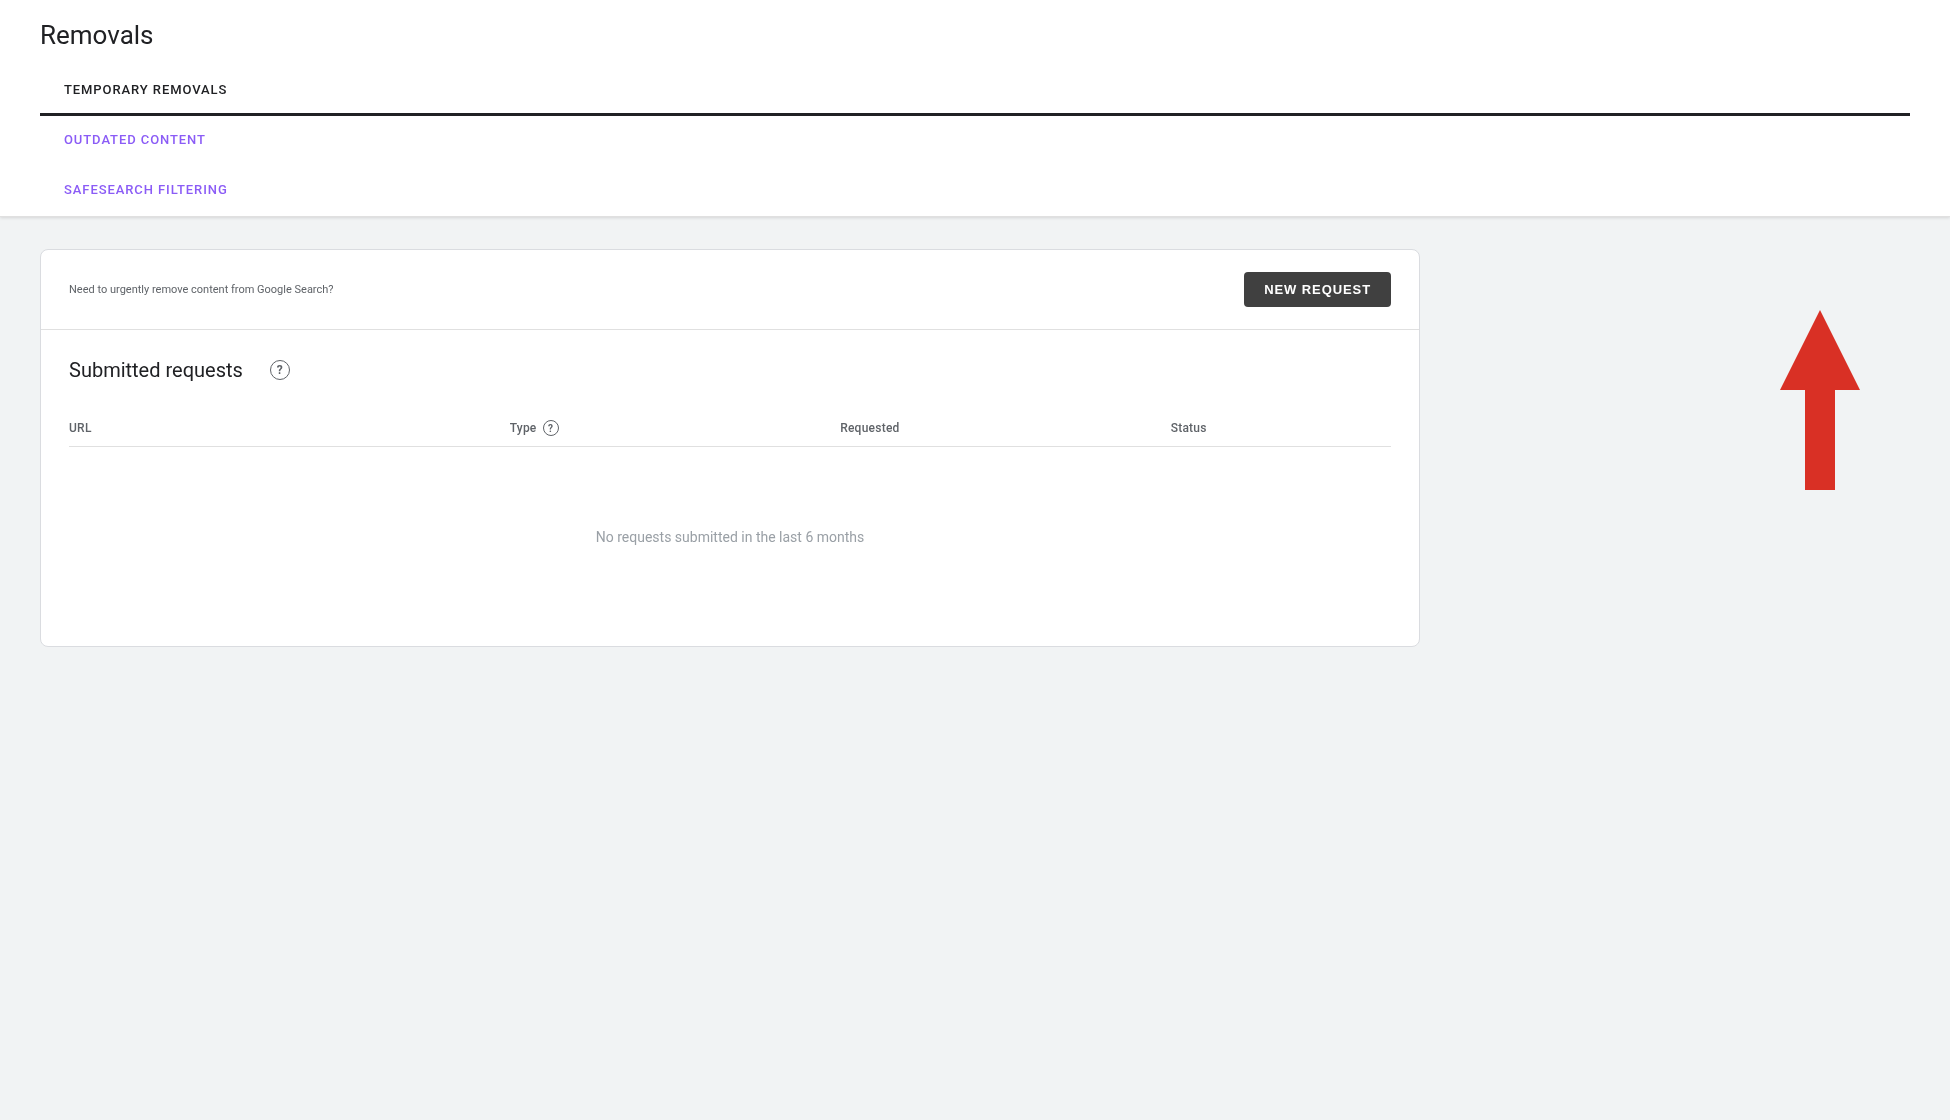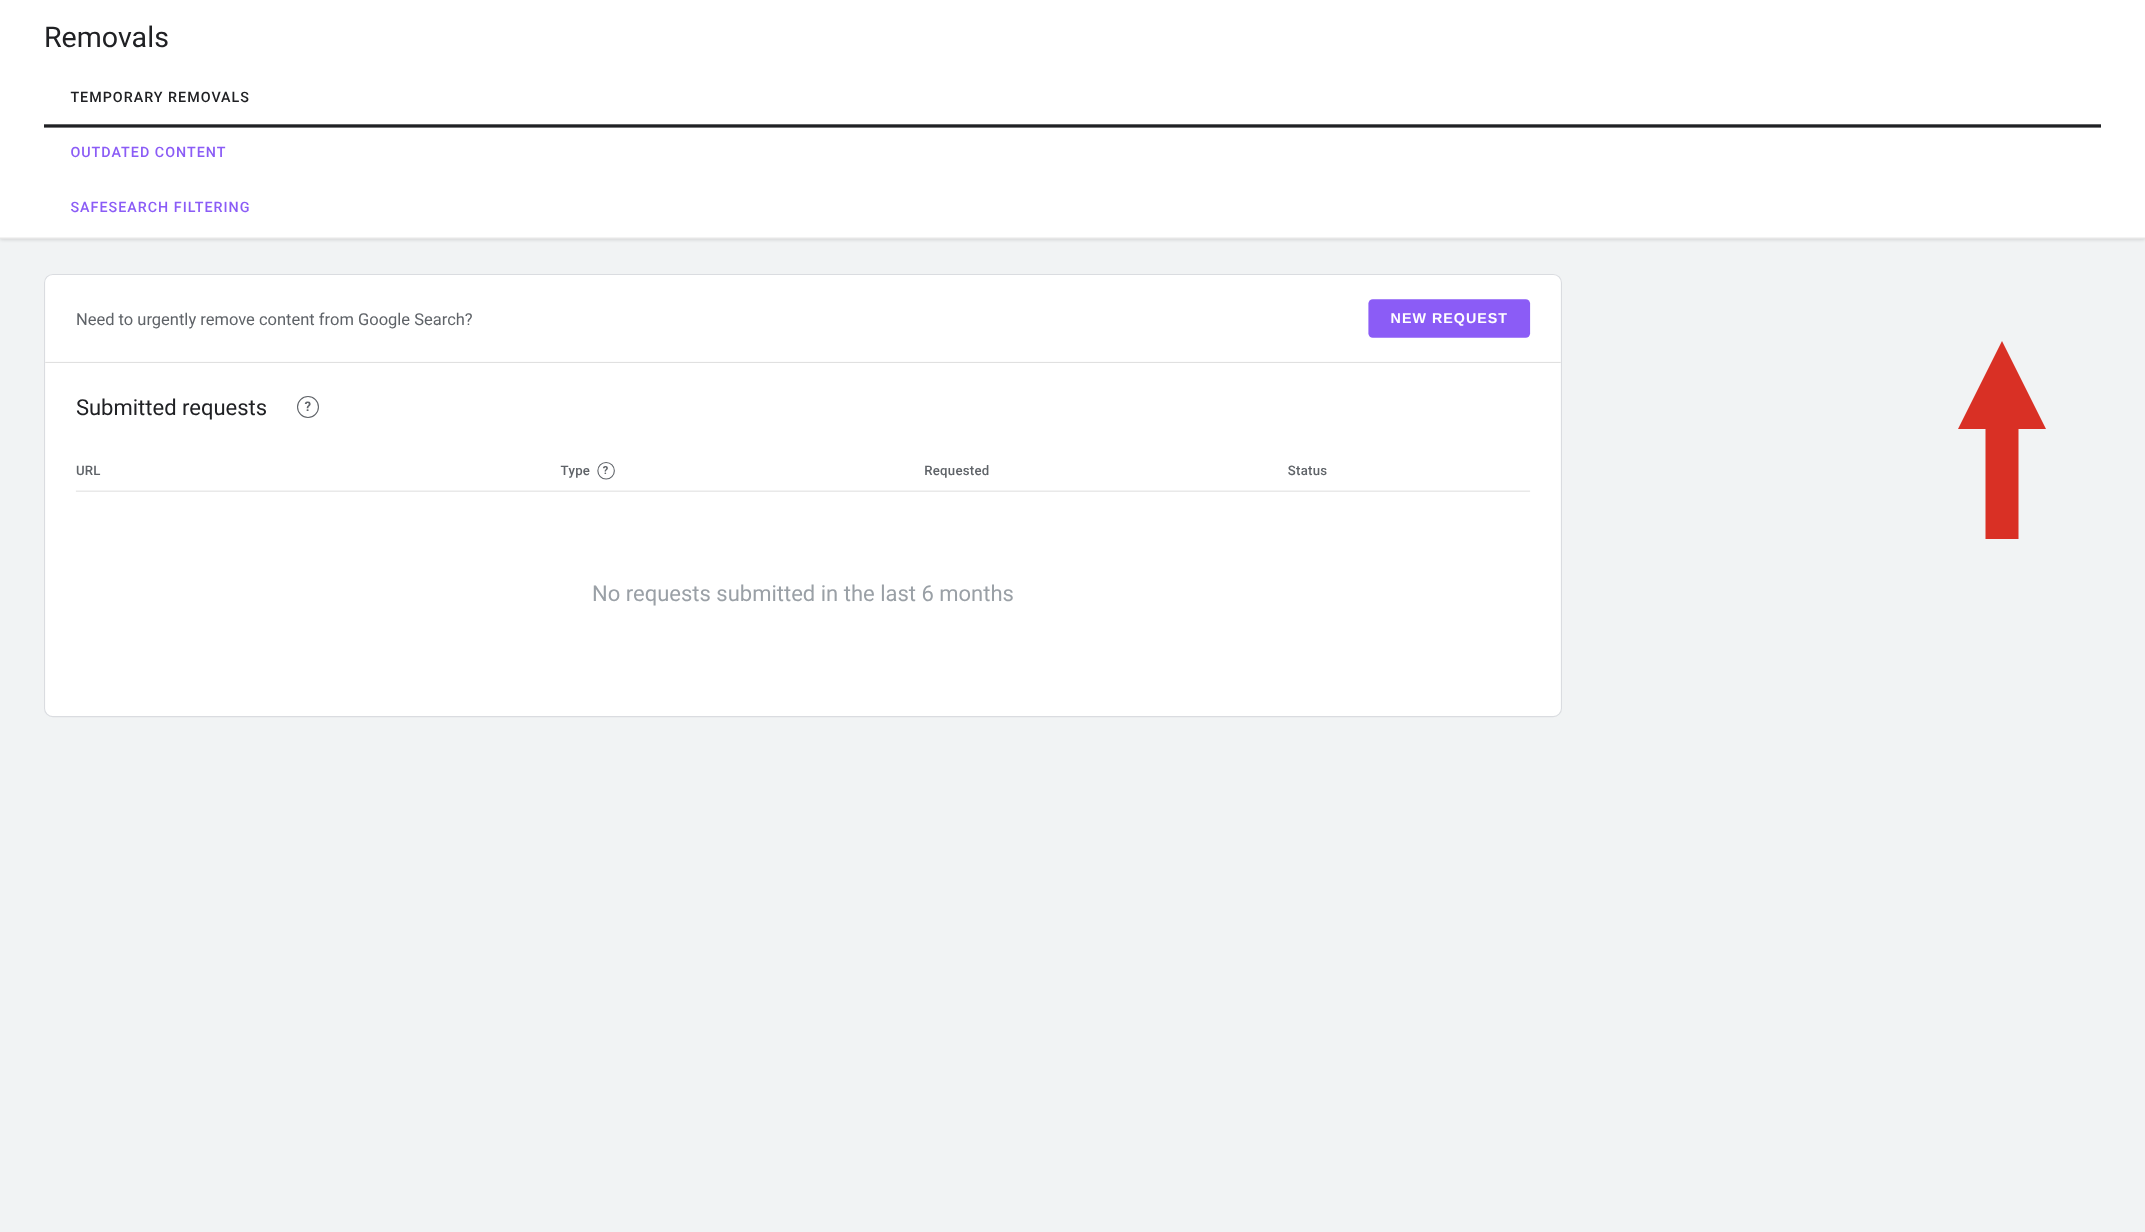--- a/index.html
+++ b/index.html
@@ -67,26 +67,26 @@
 
     .card-top {
       display: flex;
       align-items: center;
       justify-content: space-between;
       padding: 22px 28px;
       border-bottom: 1px solid #e0e0e0;
     }
 
     .card-top-text {
-      font-size: 15px;
+      font-size: 11px;
       color: #5f6368;
     }
 
     .new-request-btn {
-      background: #8b5cf6;
+      background: #404040;
       color: #fff;
       border: none;
       border-radius: 4px;
       padding: 10px 20px;
       font-size: 13px;
       font-weight: 600;
       letter-spacing: 0.07em;
       cursor: pointer;
       text-transform: uppercase;
       position: relative;
@@ -155,21 +155,21 @@
       cursor: pointer;
       flex-shrink: 0;
     }
 
     .table-empty {
       padding: 80px 28px 100px 28px;
       text-align: center;
     }
 
     .table-empty-text {
-      font-size: 20px;
+      font-size: 14px;
       color: #9aa0a6;
     }
 
     
     .arrow-annotation {
       position: fixed;
       top: 310px;
       right: 90px;
       pointer-events: none;
     }

